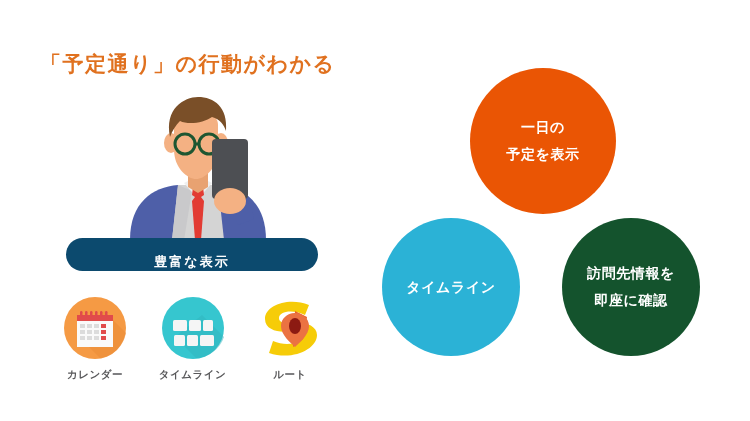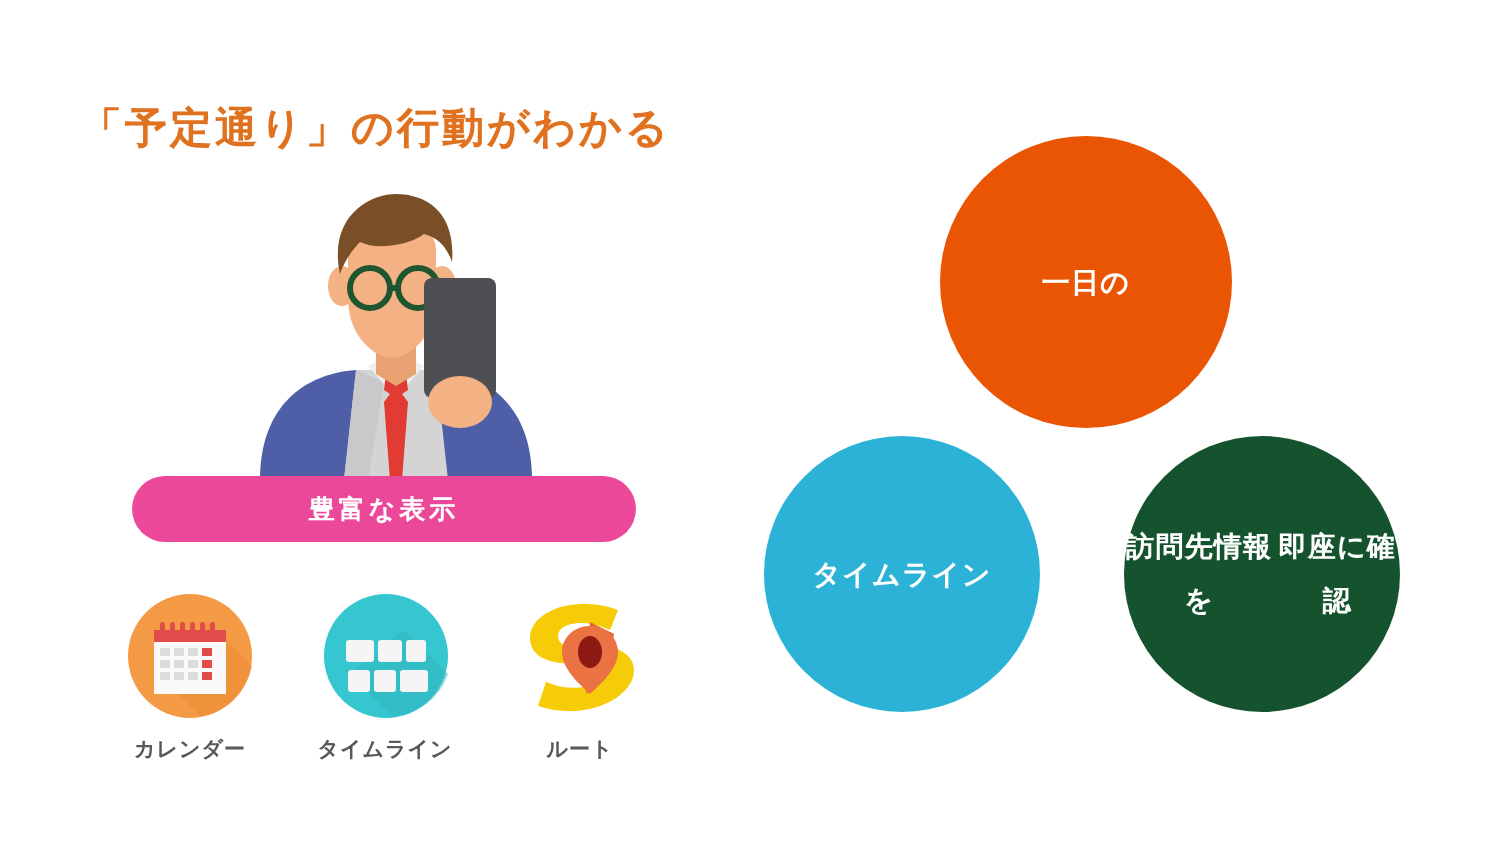--- a/index.html
+++ b/index.html
@@ -47,23 +47,23 @@
   #illustration svg { display: block; }
 
   
   #pill-button {
     position: absolute;
     left: 66px;
     top: 238px;
     width: 252px;
     height: 33px;
     border-radius: 17px;
-    background: #ec4899;
-    display: flex;
-    align-items: center;
+    background: #0c4a6e;
+    display: flex;
+    align-items: flex-end;
     justify-content: center;
   }
   #pill-button .pill-label {
     color: #ffffff;
     font-size: 13px;
     font-weight: bold;
     letter-spacing: 2px;
   }
 
   
@@ -93,21 +93,21 @@
     color: #59595B;
     letter-spacing: 0.5px;
     white-space: nowrap;
   }
 
   
   .bubble {
     position: absolute;
     border-radius: 50%;
     display: flex;
-    align-items: center;
+    flex-direction: column;
     justify-content: center;
     color: #ffffff;
     font-size: 14px;
     font-weight: bold;
     line-height: 1.9;
     letter-spacing: 0.6px;
     text-align: center;
   }
   #bubble-schedule {
     left: 470px;
@@ -249,20 +249,21 @@
           <ellipse cx="36" cy="29" rx="6" ry="8" fill="#8C1A12"></ellipse>
         </svg>
       </div>
       <div class="feature-label">ルート</div>
     </div>
 
   </div>
 
   <div class="bubble" id="bubble-schedule">
     <span class="line">一日の</span>
+    <span class="line">予定を表示</span>
   </div>
 
   <div class="bubble" id="bubble-notify">
     <span class="line">タイムライン</span>
   </div>
 
   <div class="bubble" id="bubble-visit">
     <span class="line">訪問先情報を</span>
     <span class="line">即座に確認</span>
   </div>

